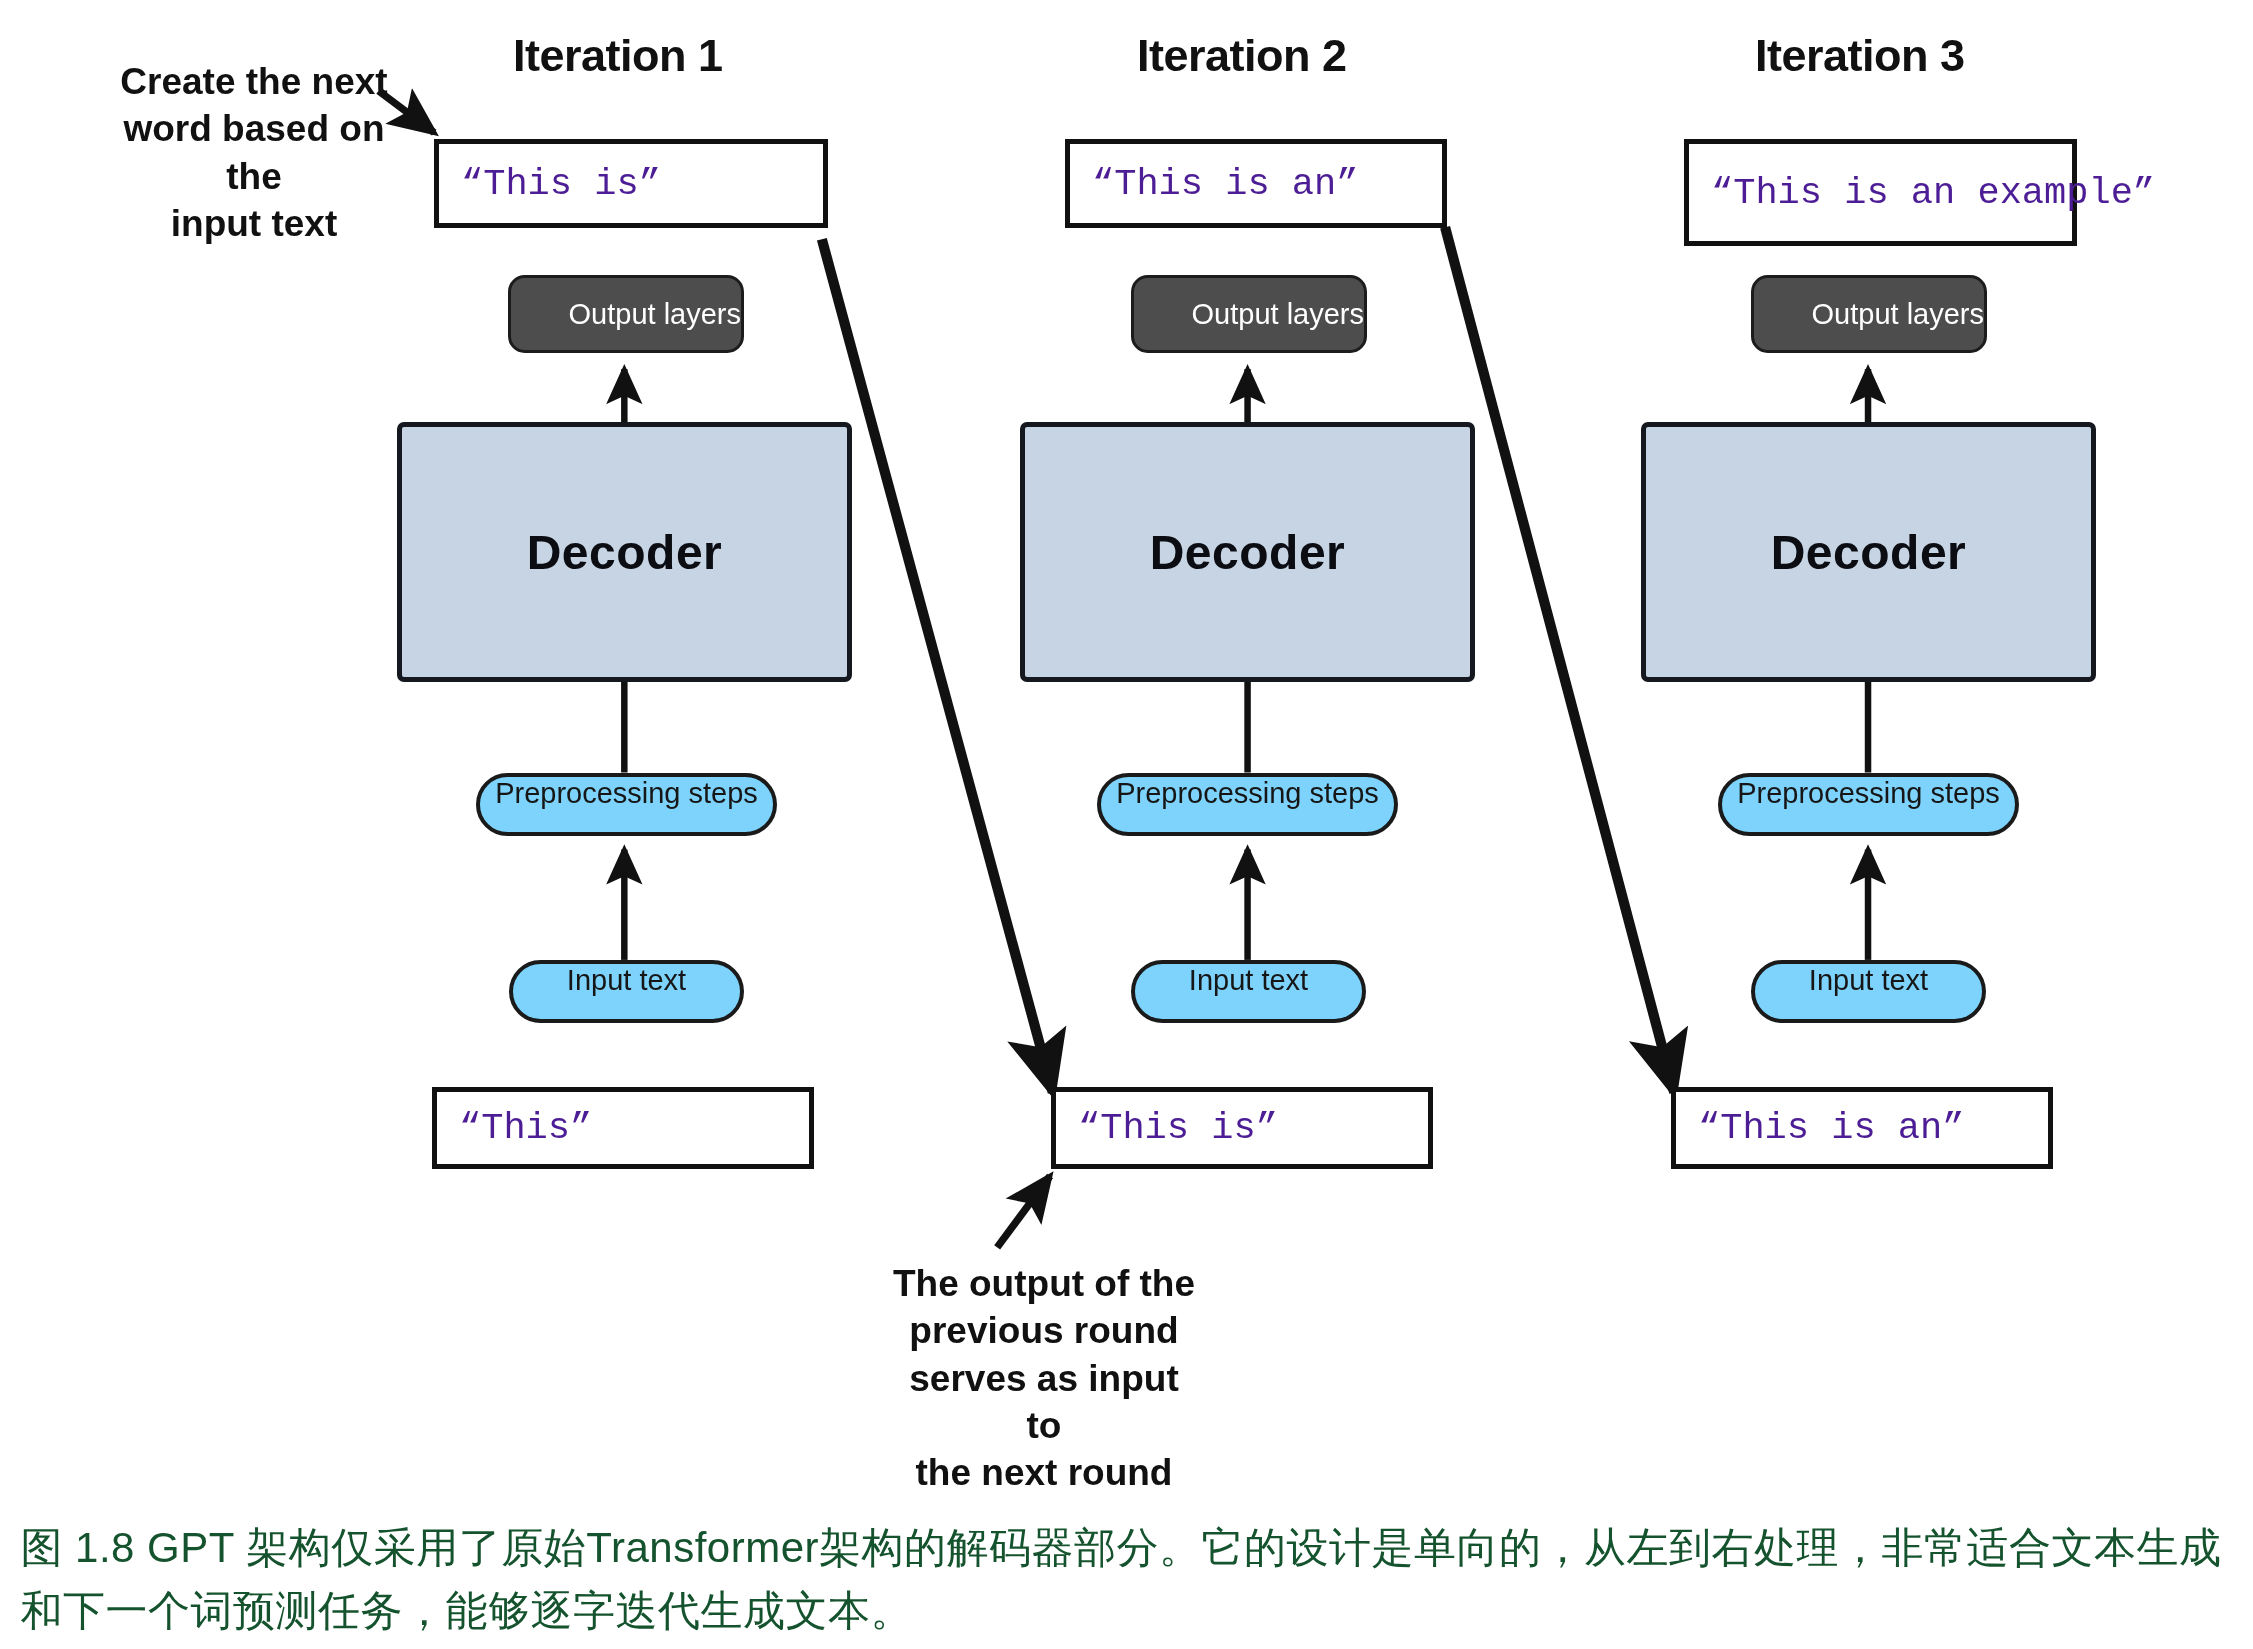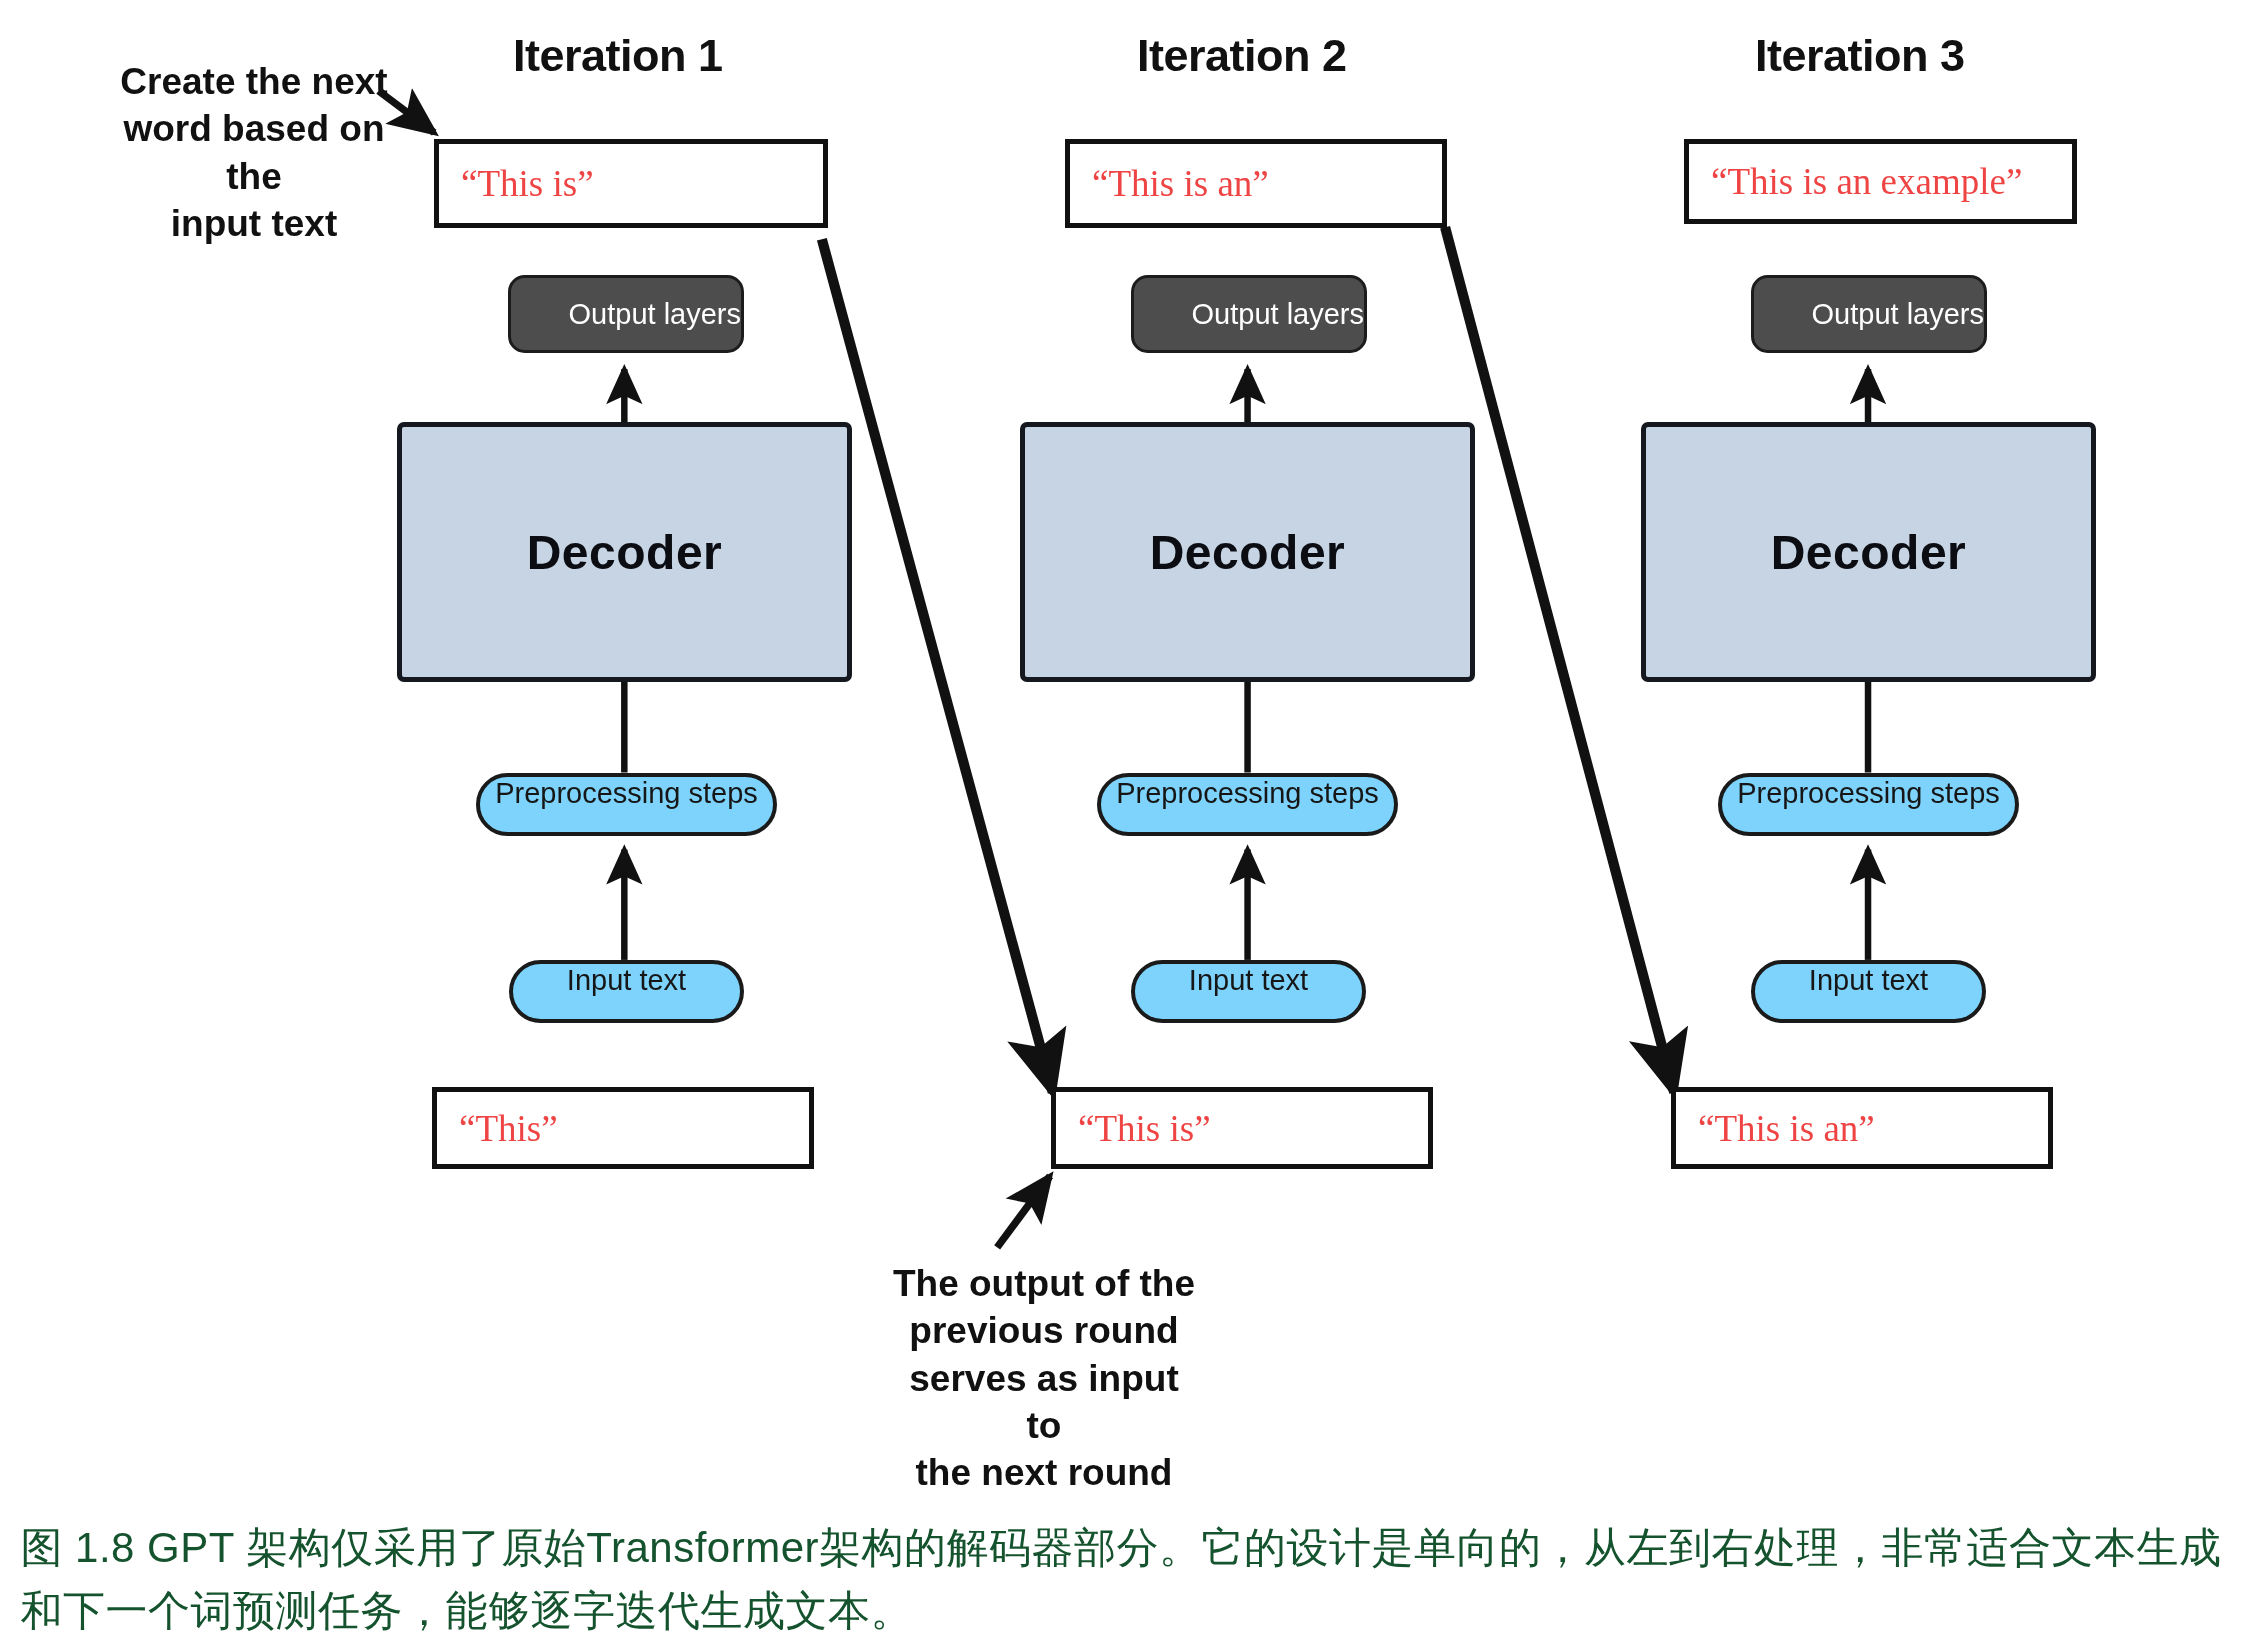--- a/index.html
+++ b/index.html
@@ -35,23 +35,23 @@
     position: absolute;
     box-sizing: border-box;
     background: #ffffff;
     border: 5.6px solid #111111;
     display: flex;
     align-items: center;
   }
   .textbox span {
     padding-left: 22px;
     font-size: 37px;
-    color: #ef4444;
-    white-space: nowrap;
-    font-family: Liberation Serif, serif;
+    color: #4c1d95;
+    white-space: nowrap;
+    font-family: Liberation Mono, monospace;
   }
 
   
   .outbox {
     position: absolute;
     box-sizing: border-box;
     background: #4d4d4d;
     border: 3.7px solid #1c1c1c;
     border-radius: 16.7px;
     display: flex;
@@ -233,21 +233,21 @@
   <div class="pill" style="left:1131px; top:960px; width:235px; height:63px;">
     <span>Input text</span>
   </div>
 
   <div class="textbox" style="left:1051px; top:1087px; width:382px; height:82px;">
     <span>“This is”</span>
   </div>
 
   <div class="iter-title" style="left:1755px; top:30px;">Iteration 3</div>
 
-  <div class="textbox" style="left:1684px; top:139px; width:393px; height:85px;">
+  <div class="textbox" style="left:1684px; top:139px; width:393px; height:107px;">
     <span>“This is an example”</span>
   </div>
 
   <div class="outbox" style="left:1751px; top:275px; width:236px; height:78px;">
     <span>Output layers</span>
   </div>
 
   <div class="decoder" style="left:1641px; top:422px; width:455px; height:260px;">
     <span>Decoder</span>
   </div>

